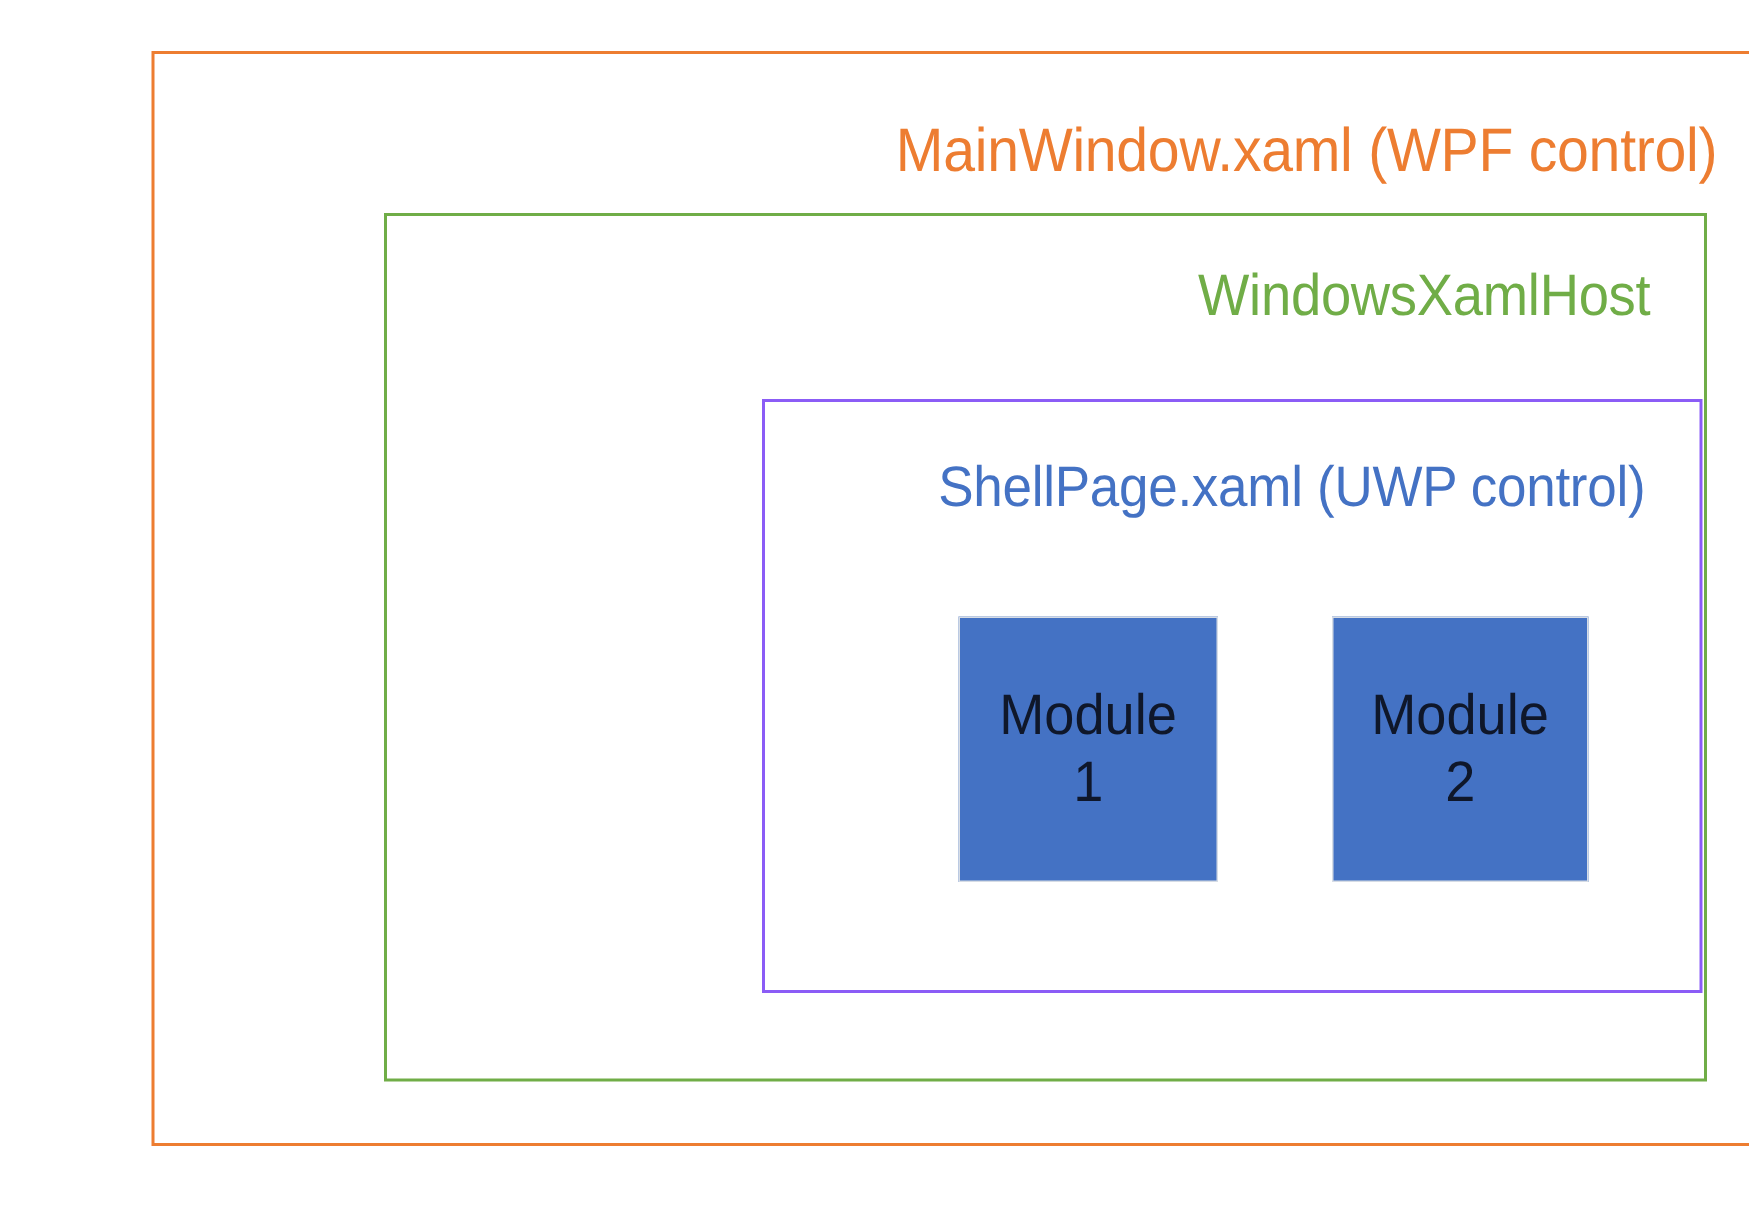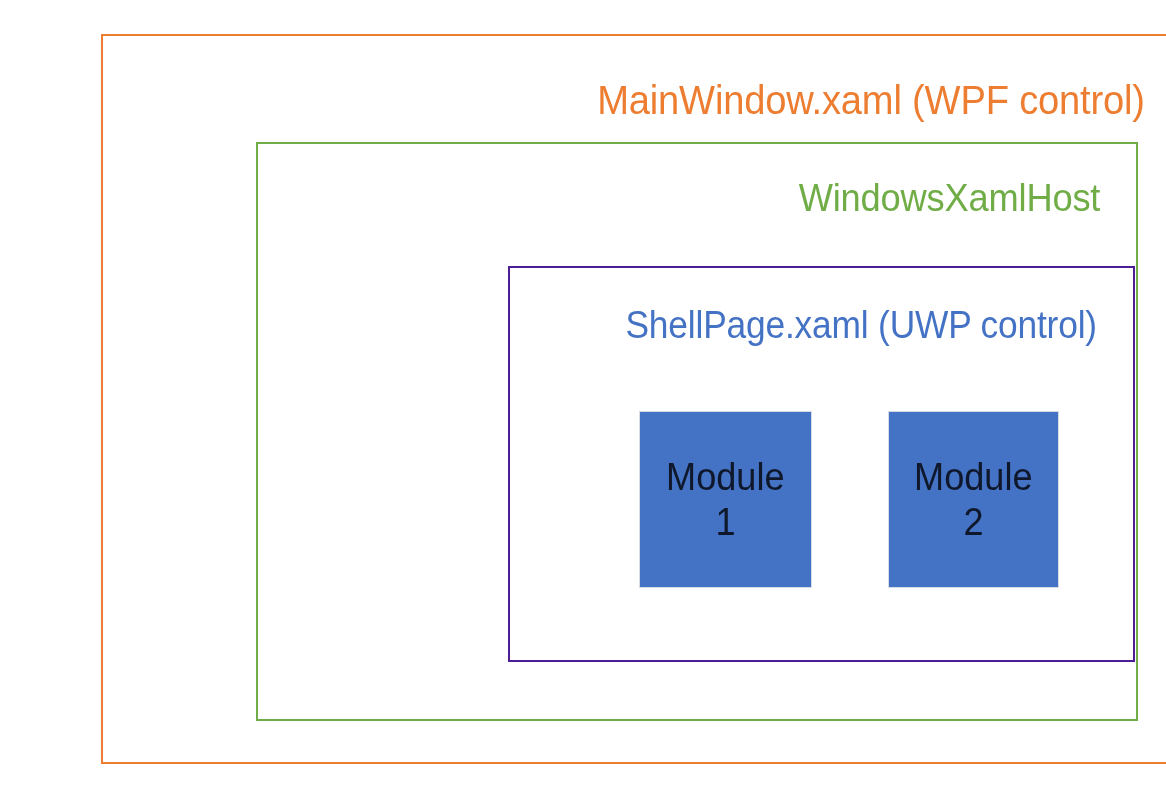--- a/index.html
+++ b/index.html
@@ -40,21 +40,21 @@
     width: 882px;
     height: 579px;
     border: 2px solid #70AD47;
   }
 
   .layer-inner {
     left: 206px;   
     top: 122px;    
     width: 627px;
     height: 396px;
-    border: 2px solid #4c1d95;
+    border: 2px solid #8b5cf6;
   }
 
   
   .layer-label {
     position: absolute;
     right: 36px;
     white-space: nowrap;
     line-height: 1;
     font-weight: 400;
     letter-spacing: -0.2px;

